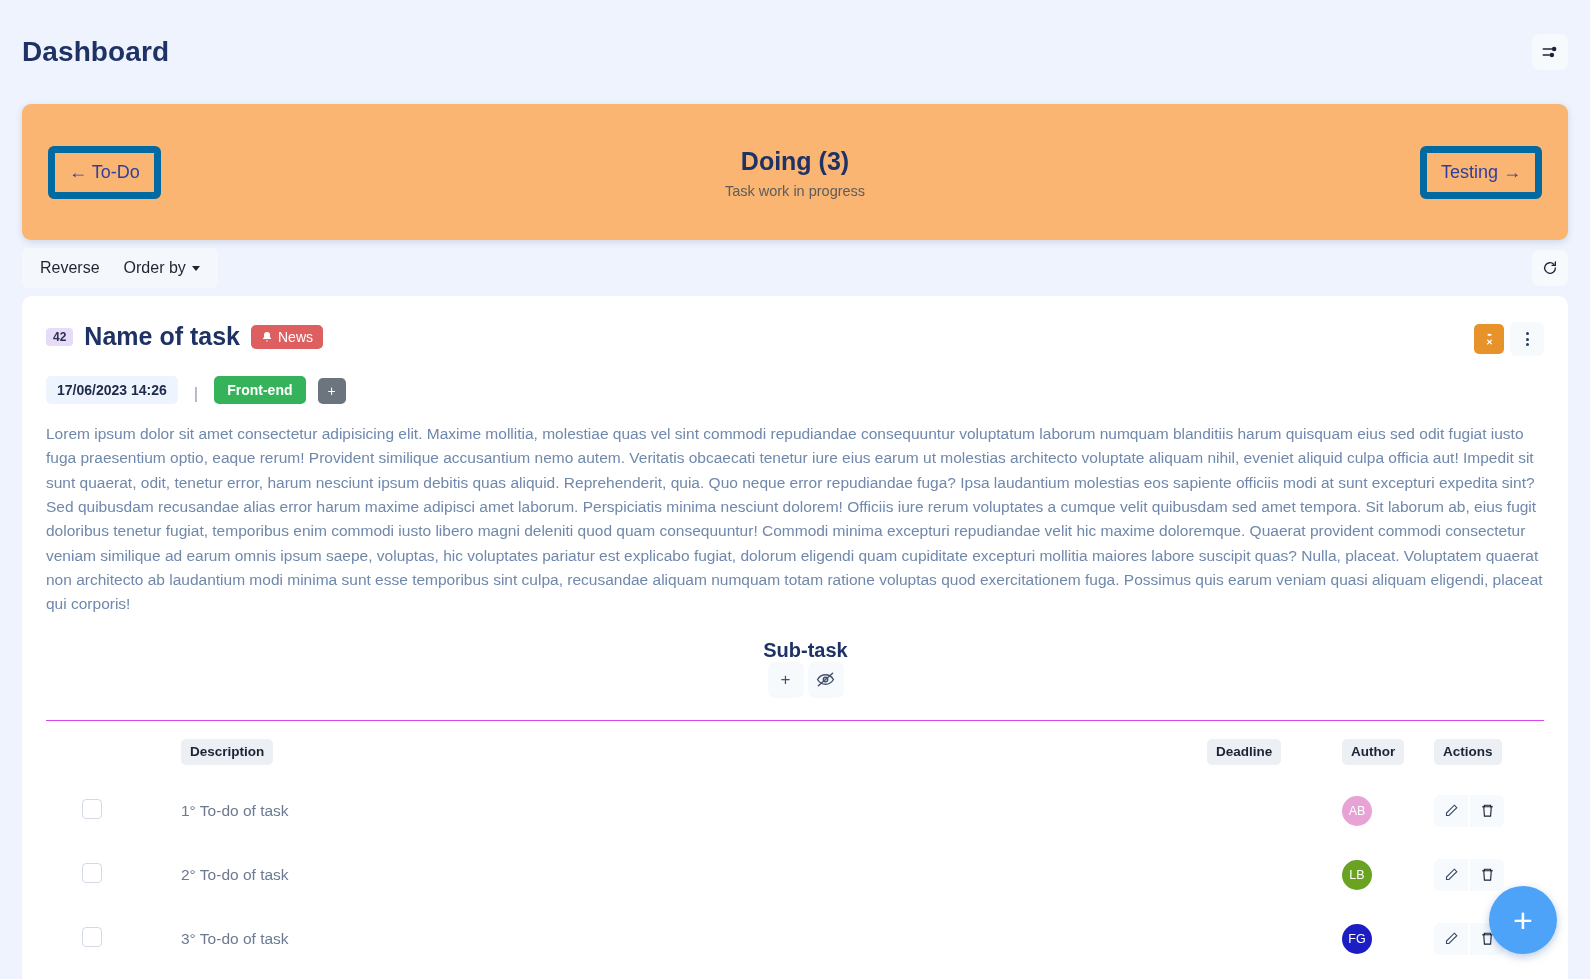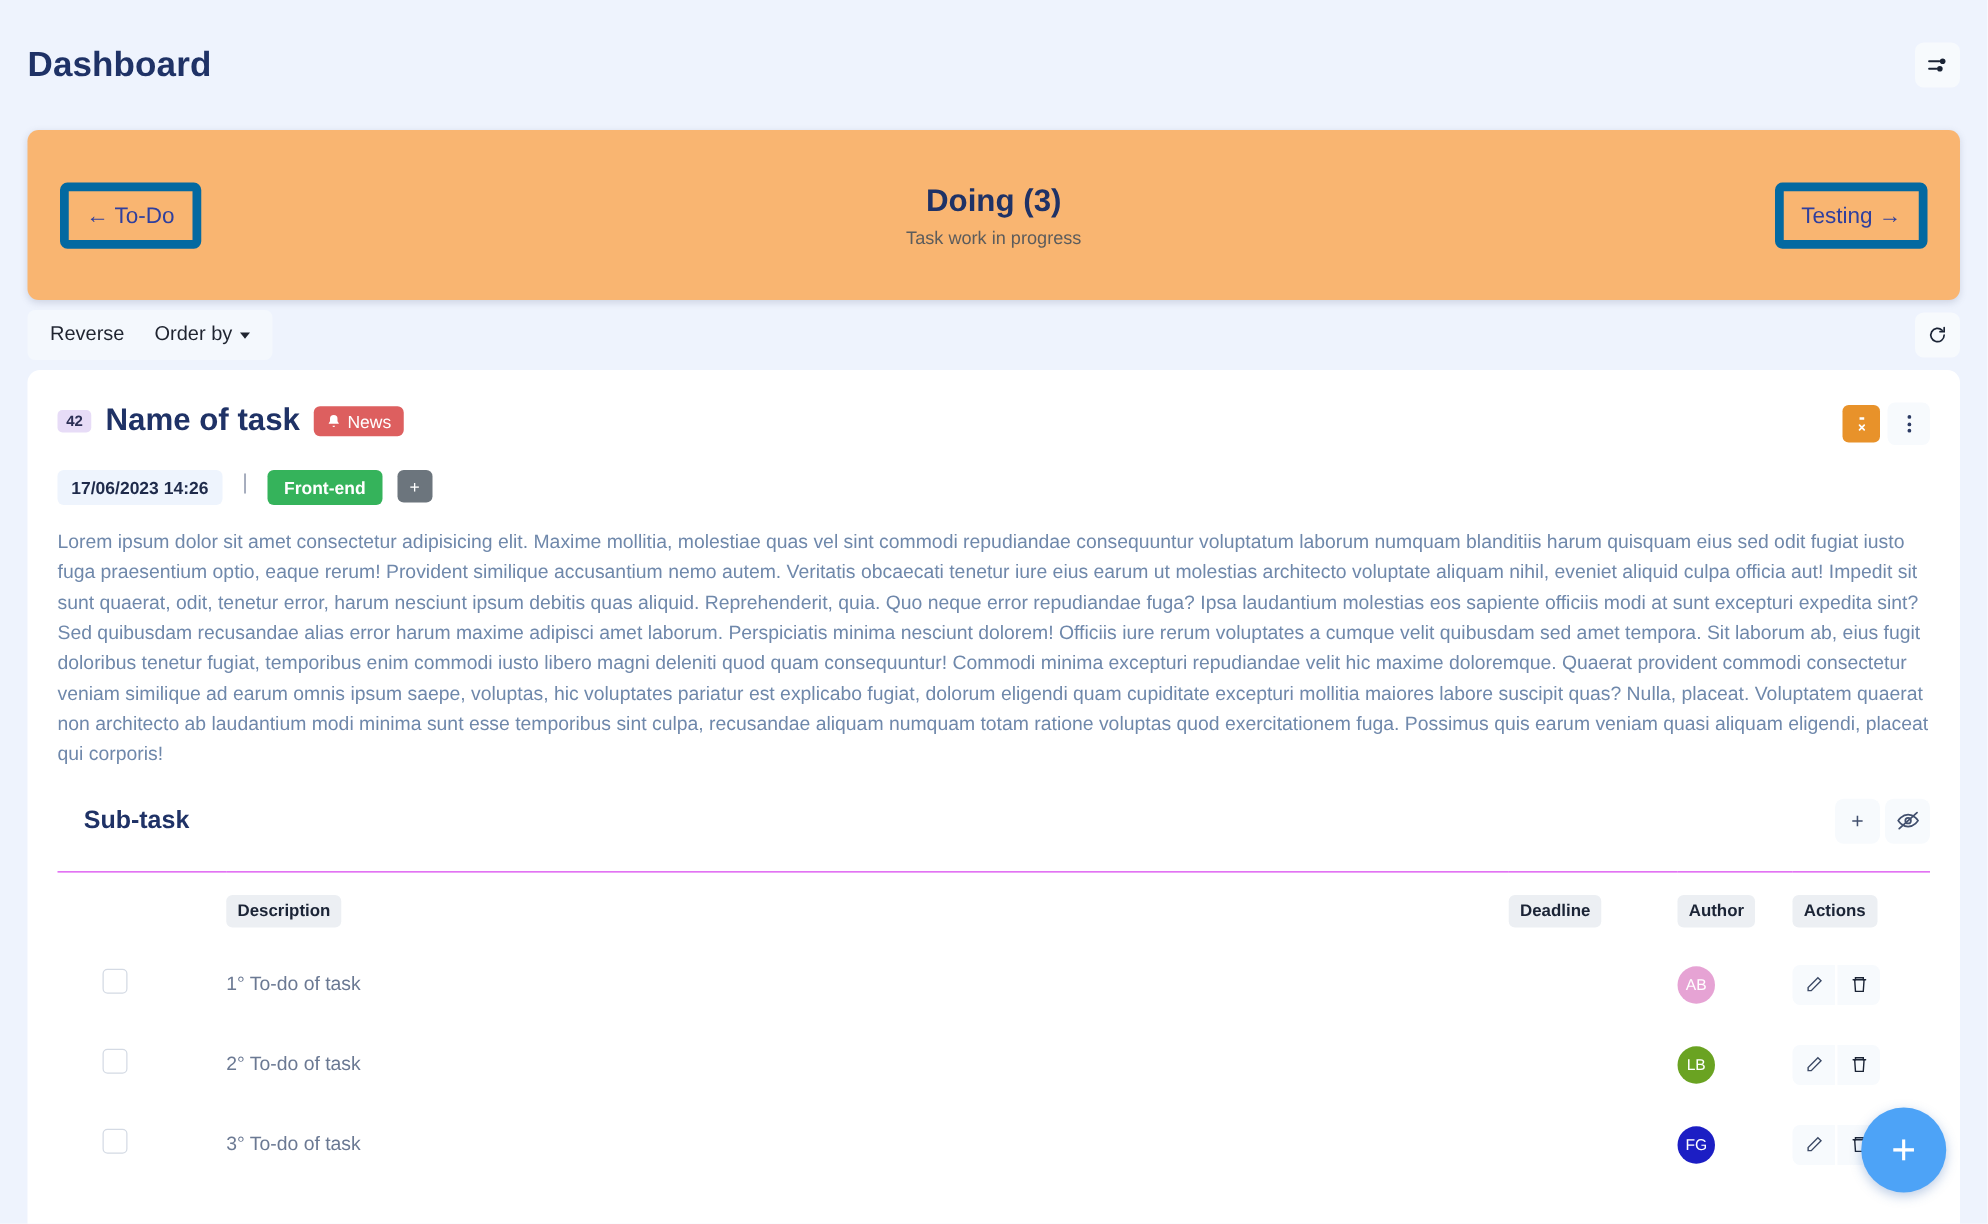--- a/index.html
+++ b/index.html
@@ -176,21 +176,21 @@
     border: none; border-radius: 6px;
     display: flex; align-items: center; justify-content: center;
     cursor: pointer;
     flex-direction: column; gap: 2.5px;
   }
   .dot { width: 3px; height: 3px; border-radius: 50%; background: #2b3a63; }
 
   
   .meta-row {
     display: flex;
-    align-items: flex-start;
+    align-items: flex-end;
     gap: 12px;
     margin-top: 20px;
   }
   .date-chip {
     background: #eef4fd;
     color: #1e2a4a;
     font-weight: 700;
     font-size: 14px;
     border-radius: 5px;
     padding: 7px 11px;
@@ -251,20 +251,21 @@
     transform: rotate(45deg) translate(-3px,-3px);
   }
 
   
   .subtask-head {
     margin-top: 22px;
     display: flex;
     align-items: center;
     justify-content: space-between;
     padding: 0 0 0 21px;
+    flex-direction: column;
   }
   .subtask-title {
     font-size: 20px;
     font-weight: 700;
     color: #1f3266;
   }
   .subtask-actions { display: flex; gap: 4px; }
   .sq-btn {
     width: 36px; height: 36px;
     background: #f7fafd;

